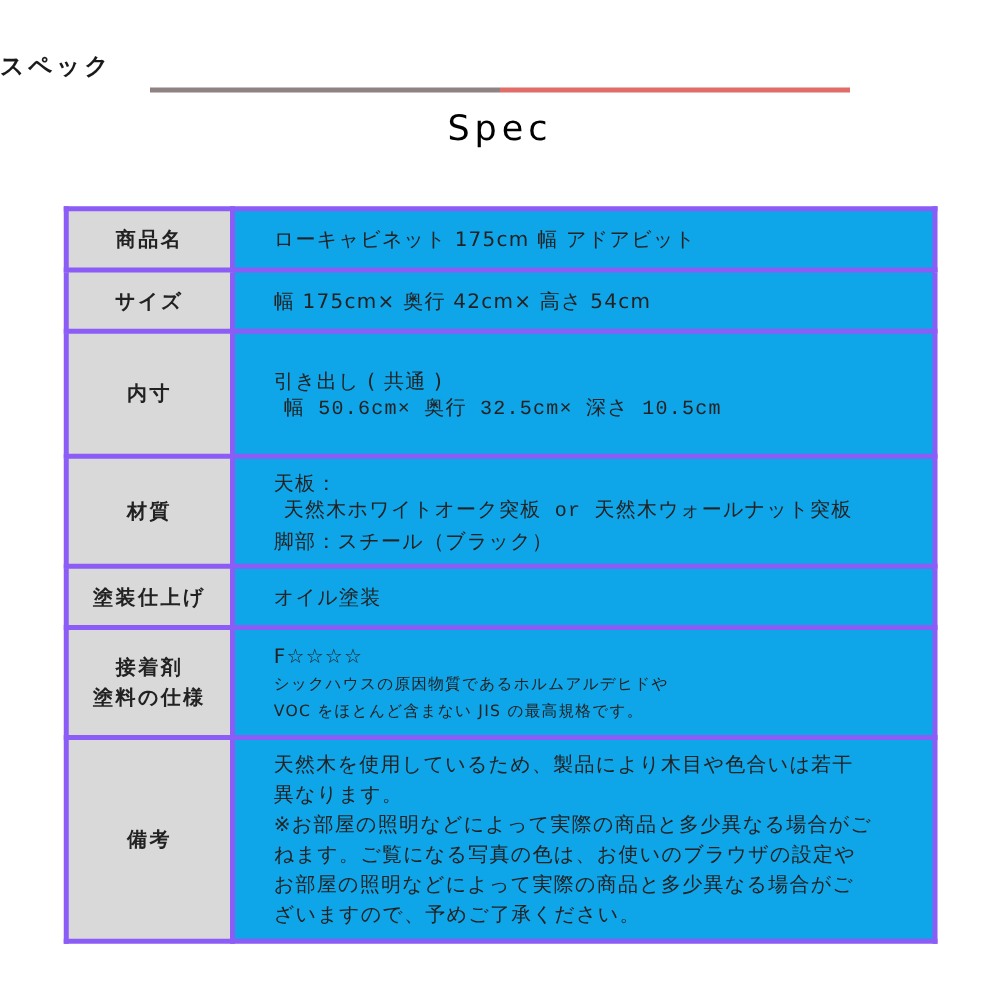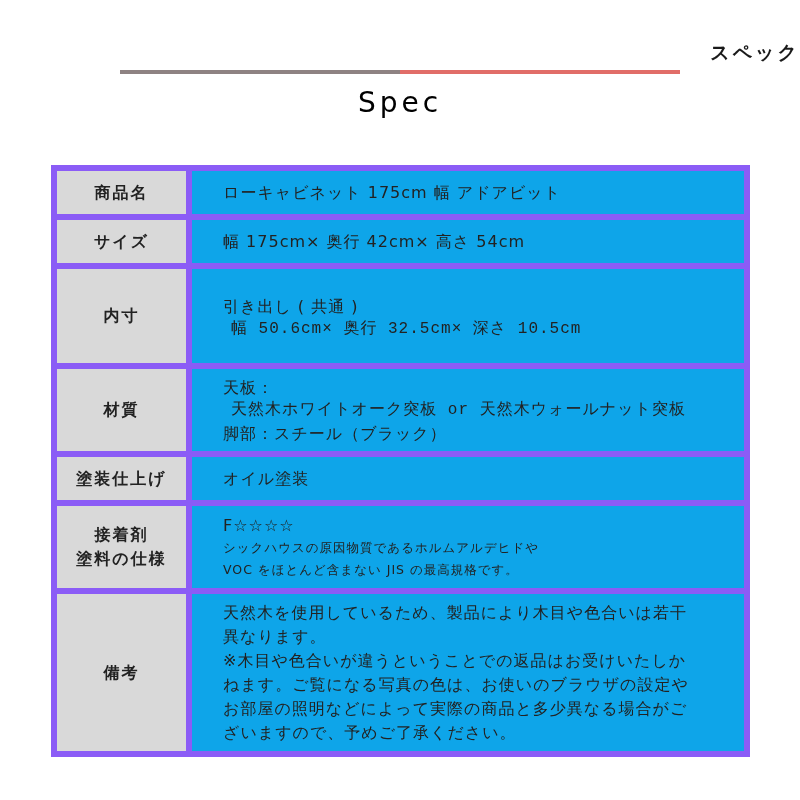--- a/index.html
+++ b/index.html
@@ -1,26 +1,26 @@
 <!DOCTYPE html>
 <html><head>
 <meta charset="utf-8">
 <style>
   html, body { margin:0; padding:0; }
   body { width:800px; height:800px; background:#ffffff; position:relative; overflow:hidden;
          font-family:"DejaVu Sans", "Liberation Sans", sans-serif; color:#222; }
-  .title-jp { position:absolute; top:40px; left:0; width:800px; text-align:right;
+  .title-jp { position:absolute; top:40px; left:0; width:800px; text-align:left;
               font-size:19px; font-weight:bold; letter-spacing:3px; color:#1a1a1a; }
   .divider { position:absolute; top:70px; left:120px; width:560px; height:4px; display:flex; }
   .divider .left { width:280px; height:4px; background:#8e8282; }
   .divider .right { width:280px; height:4px; background:#e16d68; }
   .title-en { position:absolute; top:86px; left:0; width:800px; text-align:center;
               font-size:28px; letter-spacing:4px; color:#000000; }
   table.spec { position:absolute; top:165px; left:51px; width:699px; border-collapse:collapse; }
-  table.spec td { border:6px solid #8b5cf6; vertical-align:middle; }
+  table.spec td { border:4px solid #8b5cf6; vertical-align:middle; }
   td.label { width:127px; background:#d9d9d9; text-align:center; font-weight:bold;
              font-size:16px; letter-spacing:2px; color:#222; line-height:24px; }
   td.value { background:#0ea5e9; padding:0 0 0 31px; font-size:16px; letter-spacing:1px;
              line-height:23px; color:#222; }
   .small { font-size:12.5px; line-height:22px; letter-spacing:1px; }
   .line { display:block; white-space:pre; }
   .indent { padding-left:8px;font-family:Liberation Mono, monospace; }
 </style>
 </head>
 <body>
@@ -76,20 +76,20 @@
       <span class="line">F☆☆☆☆</span>
       <span class="line small">シックハウスの原因物質であるホルムアルデヒドや</span>
       <span class="line small">VOC をほとんど含まない JIS の最高規格です。</span>
     </td>
   </tr>
   <tr style="height:163px">
     <td class="label">備考</td>
     <td class="value" style="line-height:24px">
       <span class="line">天然木を使用しているため、製品により木目や色合いは若干</span>
       <span class="line">異なります。</span>
-      <span class="line">※木目や色合いが違うということでの返品はお受けいたしか</span>
+      <span class="line">※お部屋の照明などによって実際の商品と多少異なる場合がご</span>
       <span class="line">ねます。ご覧になる写真の色は、お使いのブラウザの設定や</span>
       <span class="line">お部屋の照明などによって実際の商品と多少異なる場合がご</span>
       <span class="line">ざいますので、予めご了承ください。</span>
     </td>
   </tr>
 </tbody>
   </table>
 
 </body></html>

